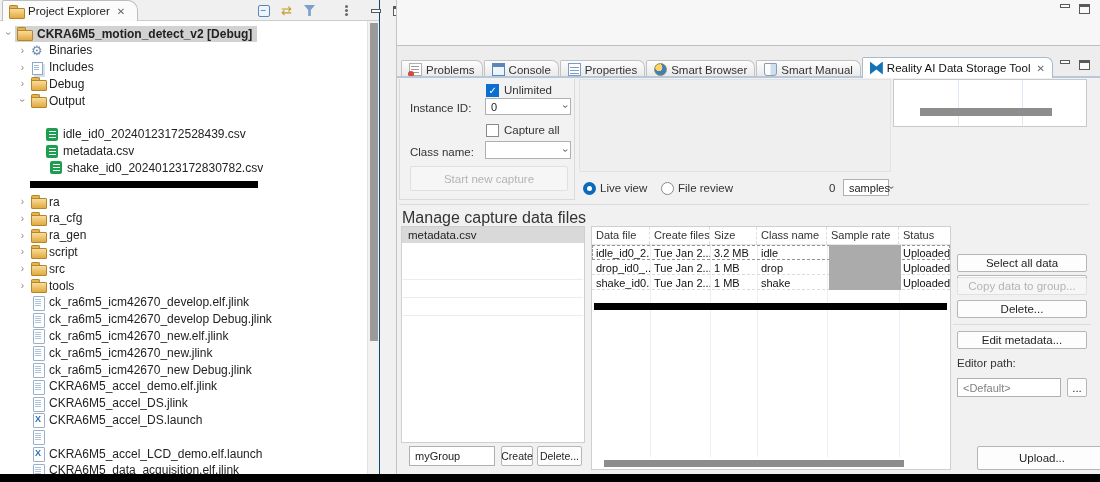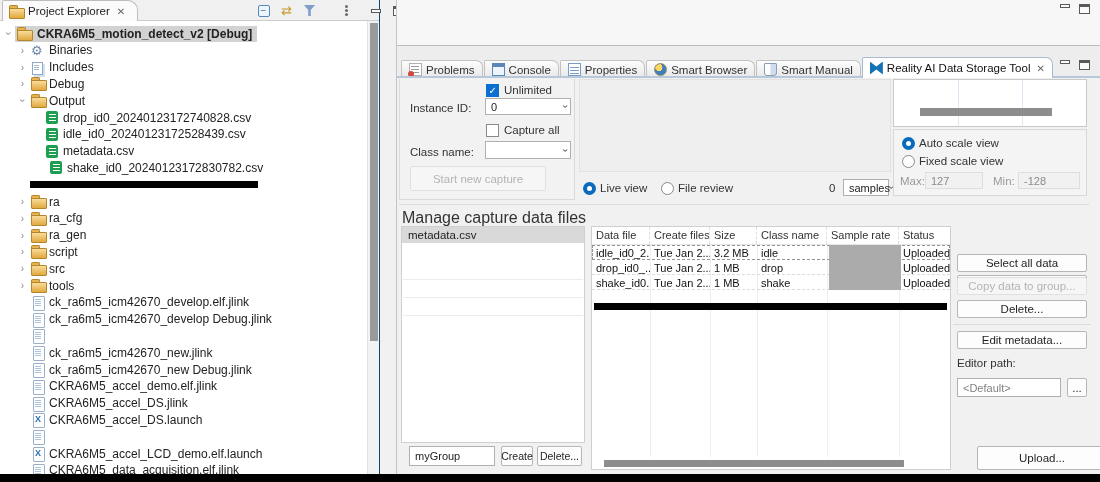--- a/index.html
+++ b/index.html
@@ -195,27 +195,20 @@
             <span class="t-label">Debug</span>
           </span>
         </div>
         <div class="tree-row" style="top: 71.2px; padding-left: 16px;">
           <span class="arrow exp">›</span>
           <span class="rowbody">
             <span class="t-icon i-folder"></span>
             <span class="t-label">Output</span>
           </span>
         </div>
-        <div class="tree-row" style="top: 88px; padding-left: 30px;">
-          <span class="arrow"></span>
-          <span class="rowbody">
-            <span class="t-icon i-csv"></span>
-            <span class="t-label">drop_id0_20240123172740828.csv</span>
-          </span>
-        </div>
         <div class="tree-row" style="top: 104.8px; padding-left: 30px;">
           <span class="arrow"></span>
           <span class="rowbody">
             <span class="t-icon i-csv"></span>
             <span class="t-label">idle_id0_20240123172528439.csv</span>
           </span>
         </div>
         <div class="tree-row" style="top: 121.6px; padding-left: 30px;">
           <span class="arrow"></span>
           <span class="rowbody">
@@ -284,20 +277,21 @@
           <span class="arrow"></span>
           <span class="rowbody">
             <span class="t-icon i-doc"></span>
             <span class="t-label">ck_ra6m5_icm42670_develop Debug.jlink</span>
           </span>
         </div>
         <div class="tree-row" style="top: 306.4px; padding-left: 16px;">
           <span class="arrow"></span>
           <span class="rowbody">
             <span class="t-icon i-doc"></span>
+            <span class="t-label">ck_ra6m5_icm42670_new.elf.jlink</span>
           </span>
         </div>
         <div class="tree-row" style="top: 323.2px; padding-left: 16px;">
           <span class="arrow"></span>
           <span class="rowbody">
             <span class="t-icon i-doc"></span>
             <span class="t-label">ck_ra6m5_icm42670_new.jlink</span>
           </span>
         </div>
         <div class="tree-row" style="top: 340px; padding-left: 16px;">
@@ -404,54 +398,40 @@
         <span>0</span>
         <span class="chev">›</span>
       </span>
       <span class="cb" id="cb-captureall" style="left:86px; top:45px;"></span>
       <span class="label" style="left:104px; top:45px;">Capture all</span>
       <span class="label" style="left:10px; top:67px;">Class name:</span>
       <span class="combo" style="left:85px; top:62px; width:86px; height:18px;">
         <span></span>
         <span class="chev">›</span>
       </span>
-      <div class="btn disabled" style="left:10px; top:87px; width:136px; height:25px;">
+      <div class="btn disabled" style="left:10px; top:87px; width:158px; height:25px;">
         <span>Start new capture</span>
       </div>
     </div>
 
     <div class="viewer-canvas"></div>
     <span class="radio sel" style="left:186px; top:182px;"></span>
     <span class="label" style="left:203px; top:182px;">Live view</span>
     <span class="radio" style="left:264px; top:182px;"></span>
     <span class="label" style="left:281px; top:182px;">File review</span>
     <span class="label" style="left:432px; top:182px;">0</span>
     <span class="combo" style="left:446px; top:179px; width:46px; height:17px;">
       <span>samples</span>
       <span class="chev">›</span>
     </span>
 
     <div class="plot">
       <span class="grid" style="left:64px;"></span>
       <span class="grid" style="left:128px;"></span>
       <div class="hscroll" style="left:26px; top:28px; width:132px; height:8px;"></div>
-    </div>
-    <div class="scale-box">
-      <span class="radio sel" style="left:8px; top:7px;"></span>
-      <span class="label" style="left:25px; top:7px;">Auto scale view</span>
-      <span class="radio" style="left:8px; top:25px;"></span>
-      <span class="label" style="left:25px; top:25px;">Fixed scale view</span>
-      <span class="label glabel" style="left:6px; top:45px;">Max:</span>
-      <span class="field grey" style="left:31px; top:42px; width:58px; height:17px;">
-        <span>127</span>
-      </span>
-      <span class="label glabel" style="left:99px; top:45px;">Min:</span>
-      <span class="field grey" style="left:124px; top:42px; width:62px; height:17px;">
-        <span>-128</span>
-      </span>
     </div>
 
     <div class="sep" style="left:2px; top:204px; width:690px; height:1px;"></div>
     <span class="label" style="left:5px; top:209px; font-size:16px;">Manage capture data files</span>
 
     <div class="group-list">
       <div id="group-rows">
           <div class="gl-row selected">metadata.csv</div>
         </div>
       <div class="gl-sep" style="top:52px;"></div>

